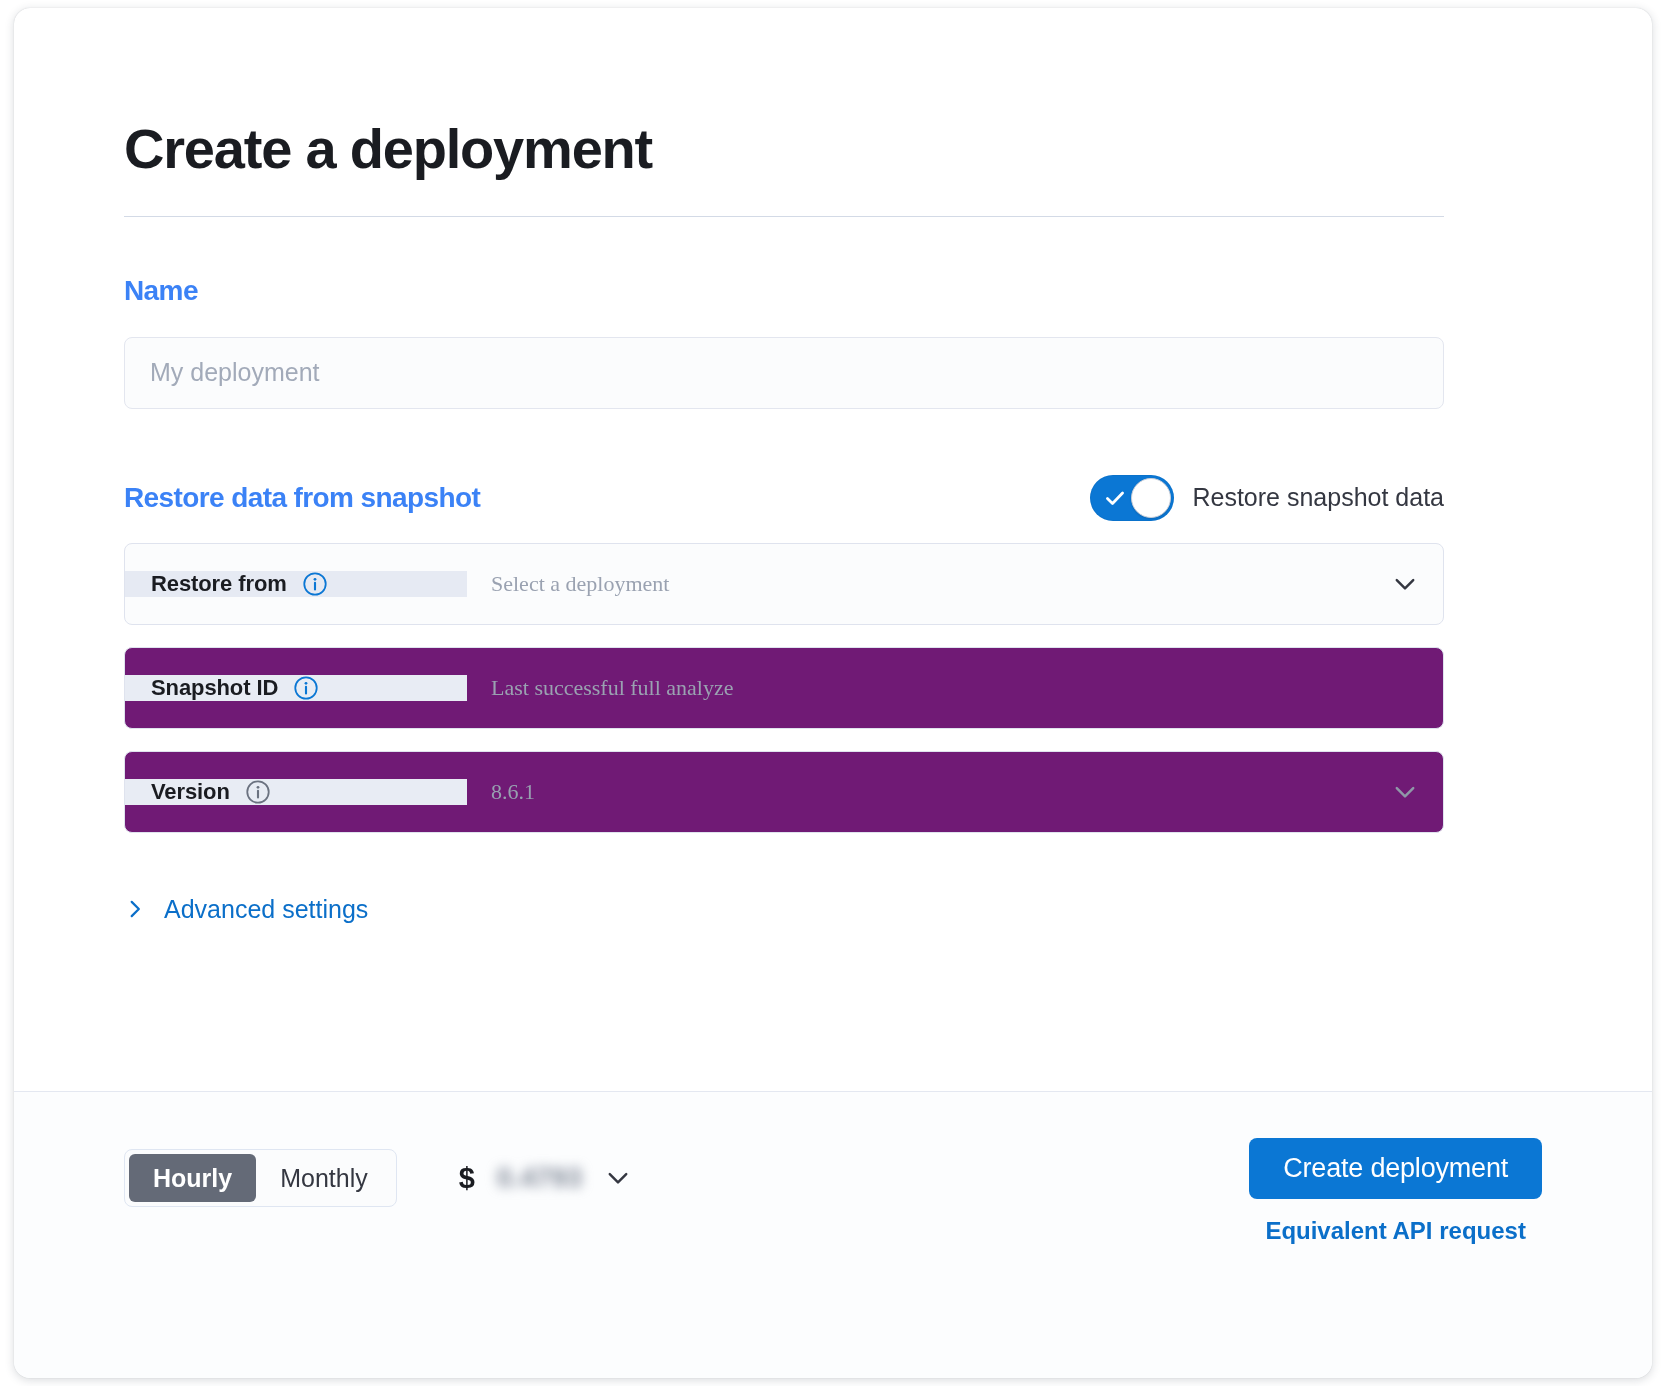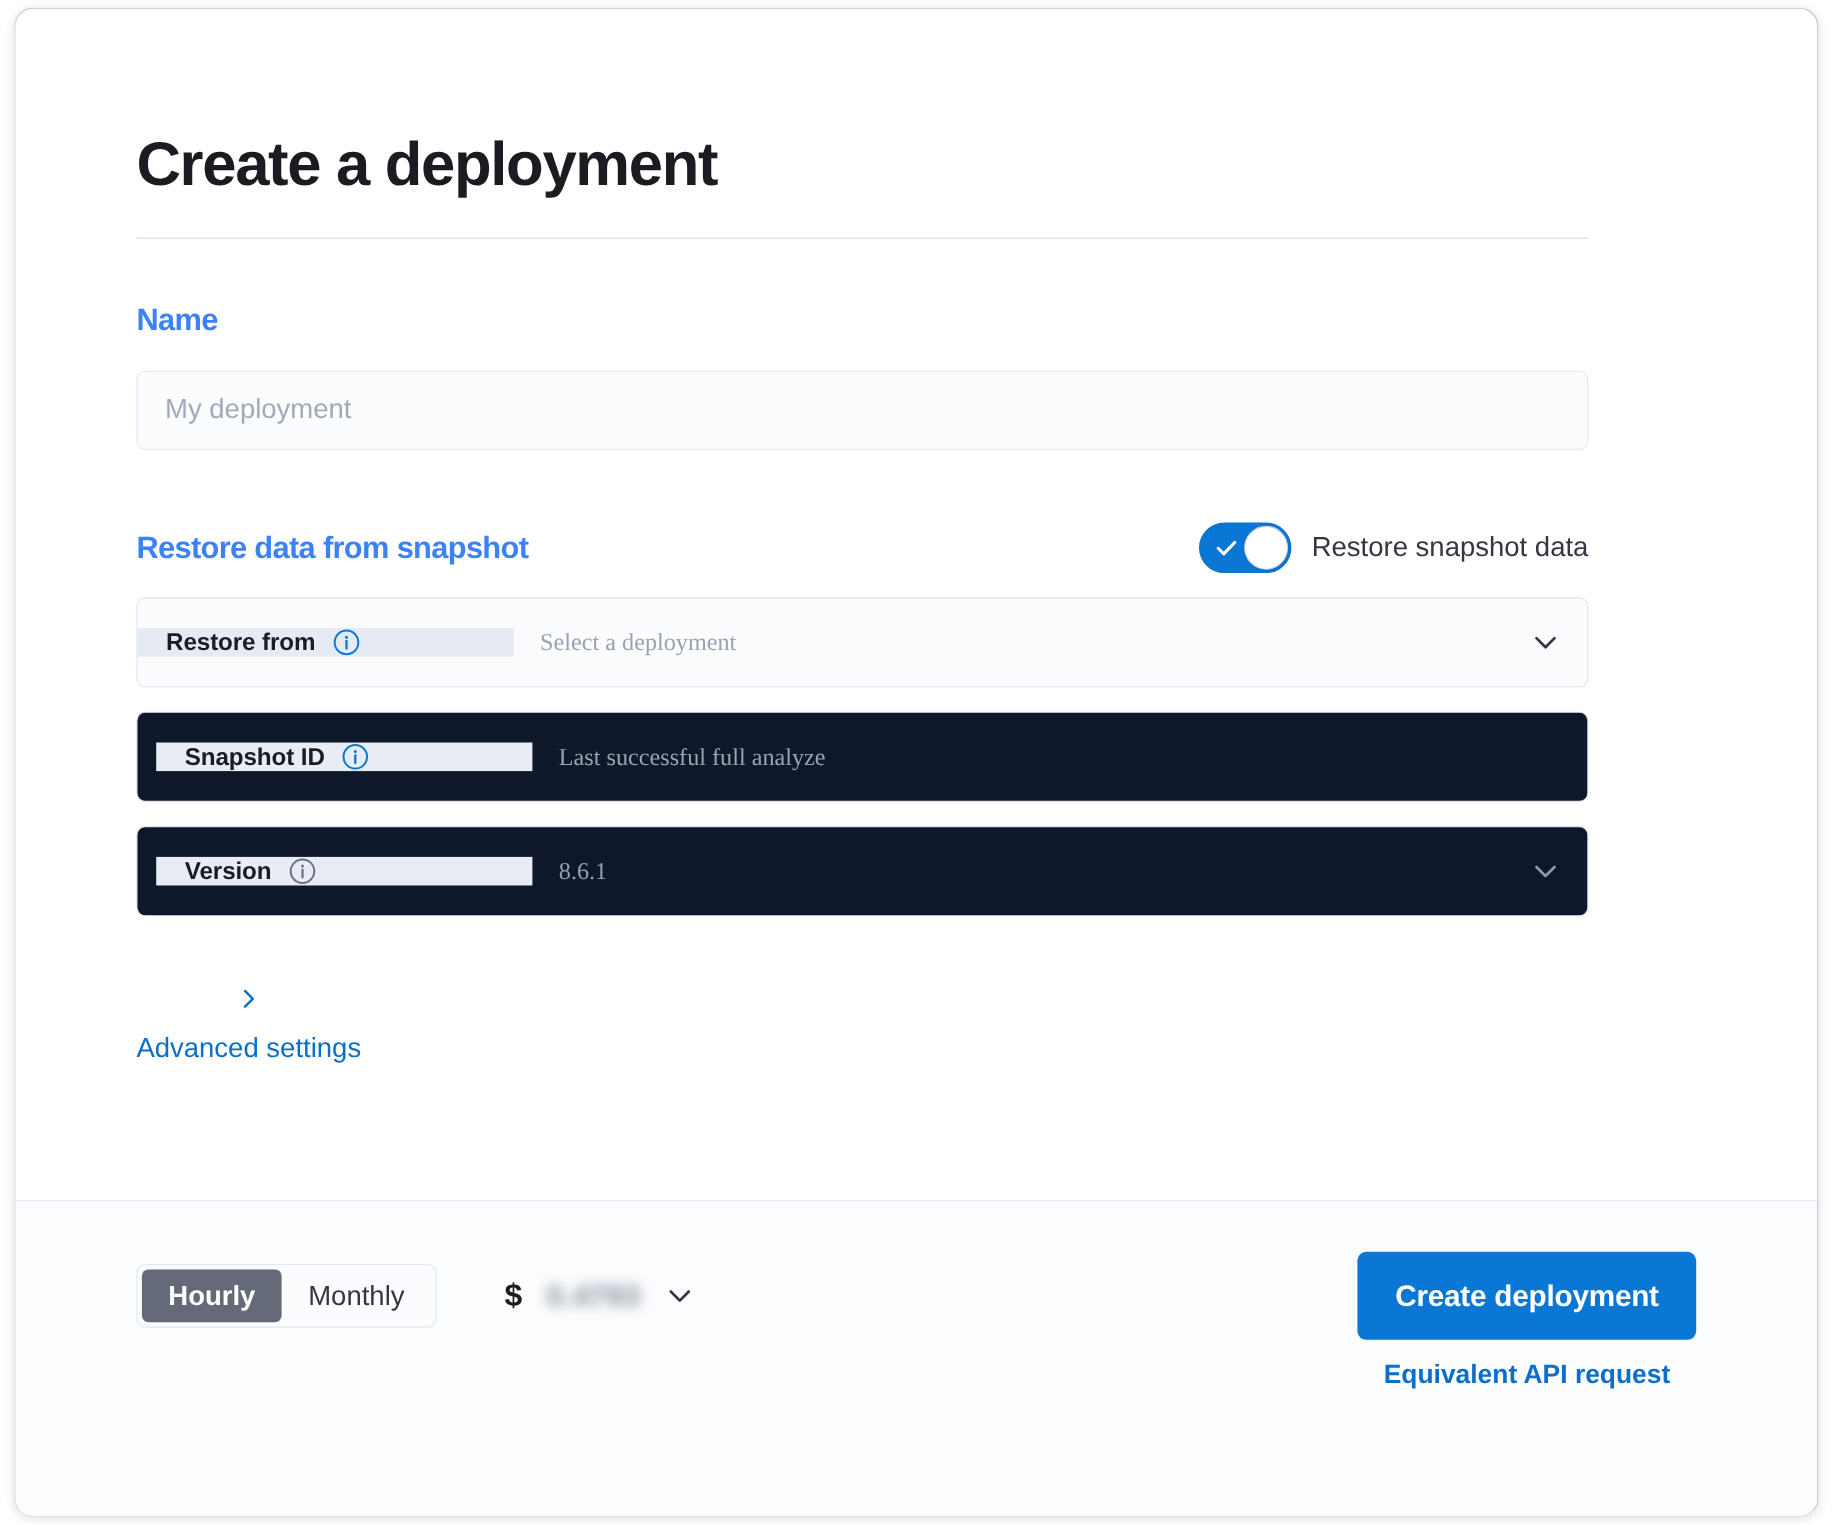--- a/index.html
+++ b/index.html
@@ -125,21 +125,21 @@
     margin-top: 22px;
     width: 1320px;
     height: 82px;
     display: flex;
     border-radius: 8px;
     overflow: hidden;
     border: 1px solid #dfe3ee;
     background: #fbfcfd;
     align-items: center;
   }
-  .field-row.disabled { background: #0f172a; border-color: #dfe3ee; padding-left: 17px; }
+  .field-row.disabled { background: #701a75; border-color: #dfe3ee; }
   .field-row:first-of-type { }
   .prepend {
     width: 342px;
     flex: 0 0 342px;
     background: #e6eaf3;
     display: flex;
     align-items: center;
     gap: 15px;
     padding-left: 26px;
     font-size: 22px;
@@ -168,21 +168,20 @@
 
   
   .advanced {
     margin-top: 62px;
     display: inline-flex;
     align-items: center;
     gap: 18px;
     color: #0b6fc9;
     font-size: 25px;
     cursor: pointer;
-    flex-direction: column;
   }
   .advanced svg { width: 22px; height: 26px; }
 
   
   .footer {
     flex: 0 0 auto;
     border-top: 1px solid #e4e8f1;
     background: #fcfdfe;
     height: 287px;
     padding: 0 110px;
@@ -246,25 +245,25 @@
   .footer-right {
     margin-top: 46px;
     display: flex;
     flex-direction: column;
     align-items: center;
   }
   .primary-btn {
     background: #0b77d4;
     color: #ffffff;
     font-size: 27px;
-    font-weight: 700;
+    font-weight: 400;
     border: none;
     border-radius: 8px;
     padding: 0 34px;
-    height: 80px;
+    height: 61px;
     display: flex;
     align-items: center;
     justify-content: center;
     cursor: pointer;
     letter-spacing: -0.2px;
   }
   .api-link {
     margin-top: 18px;
     color: #0b6fc9;
     font-size: 24px;

